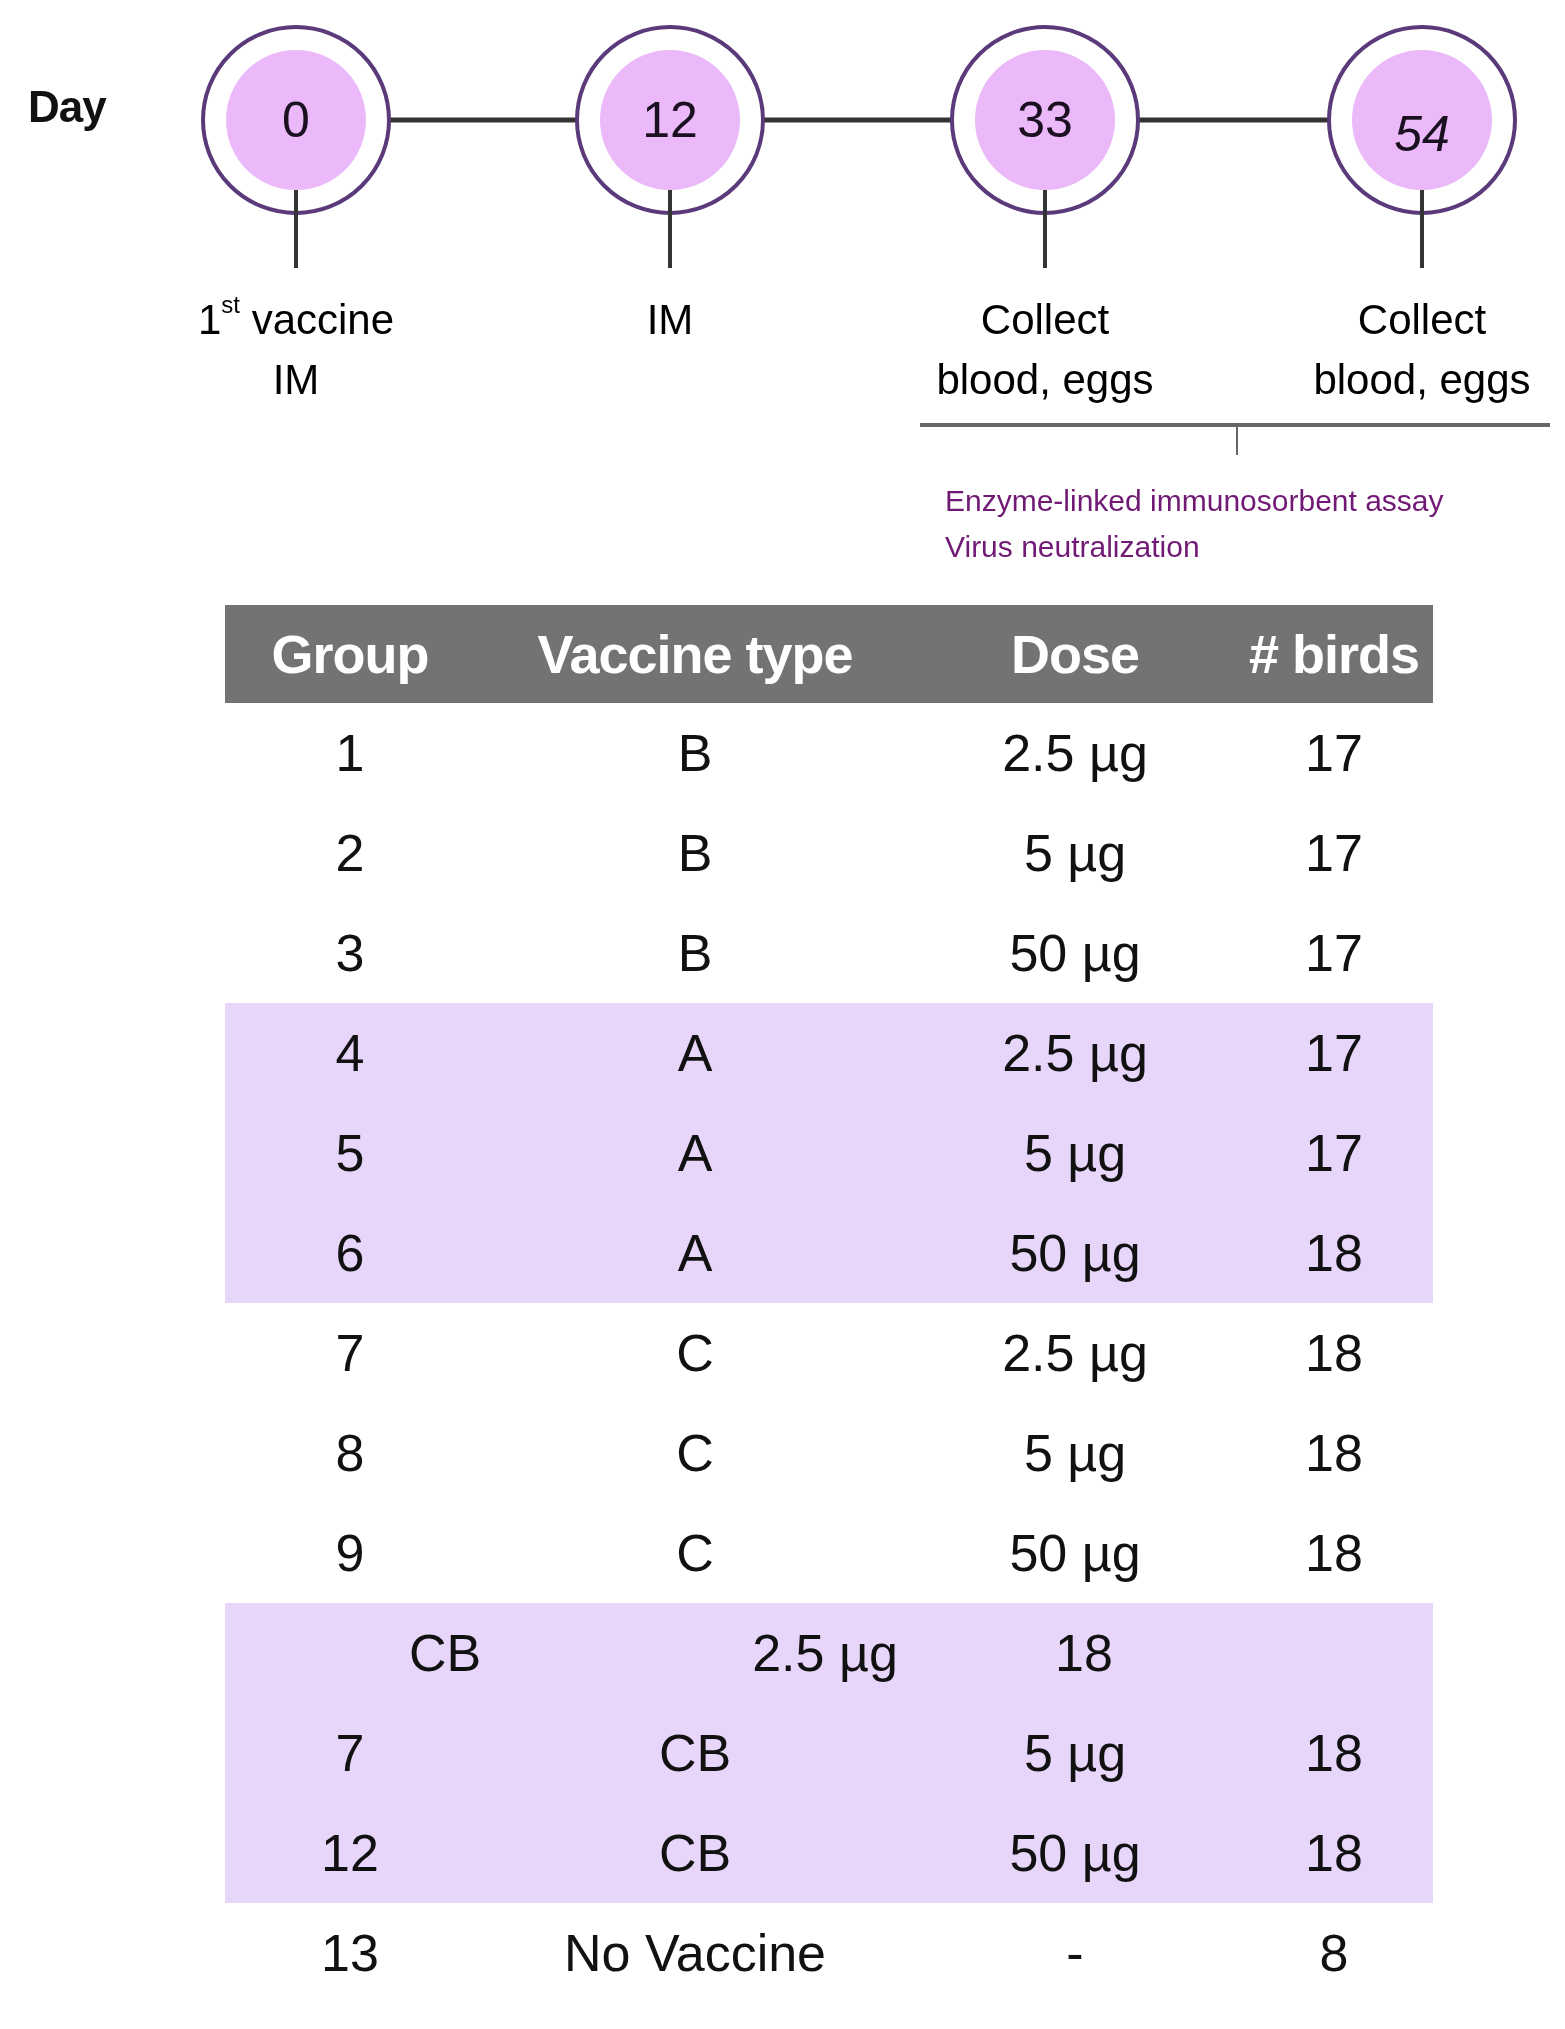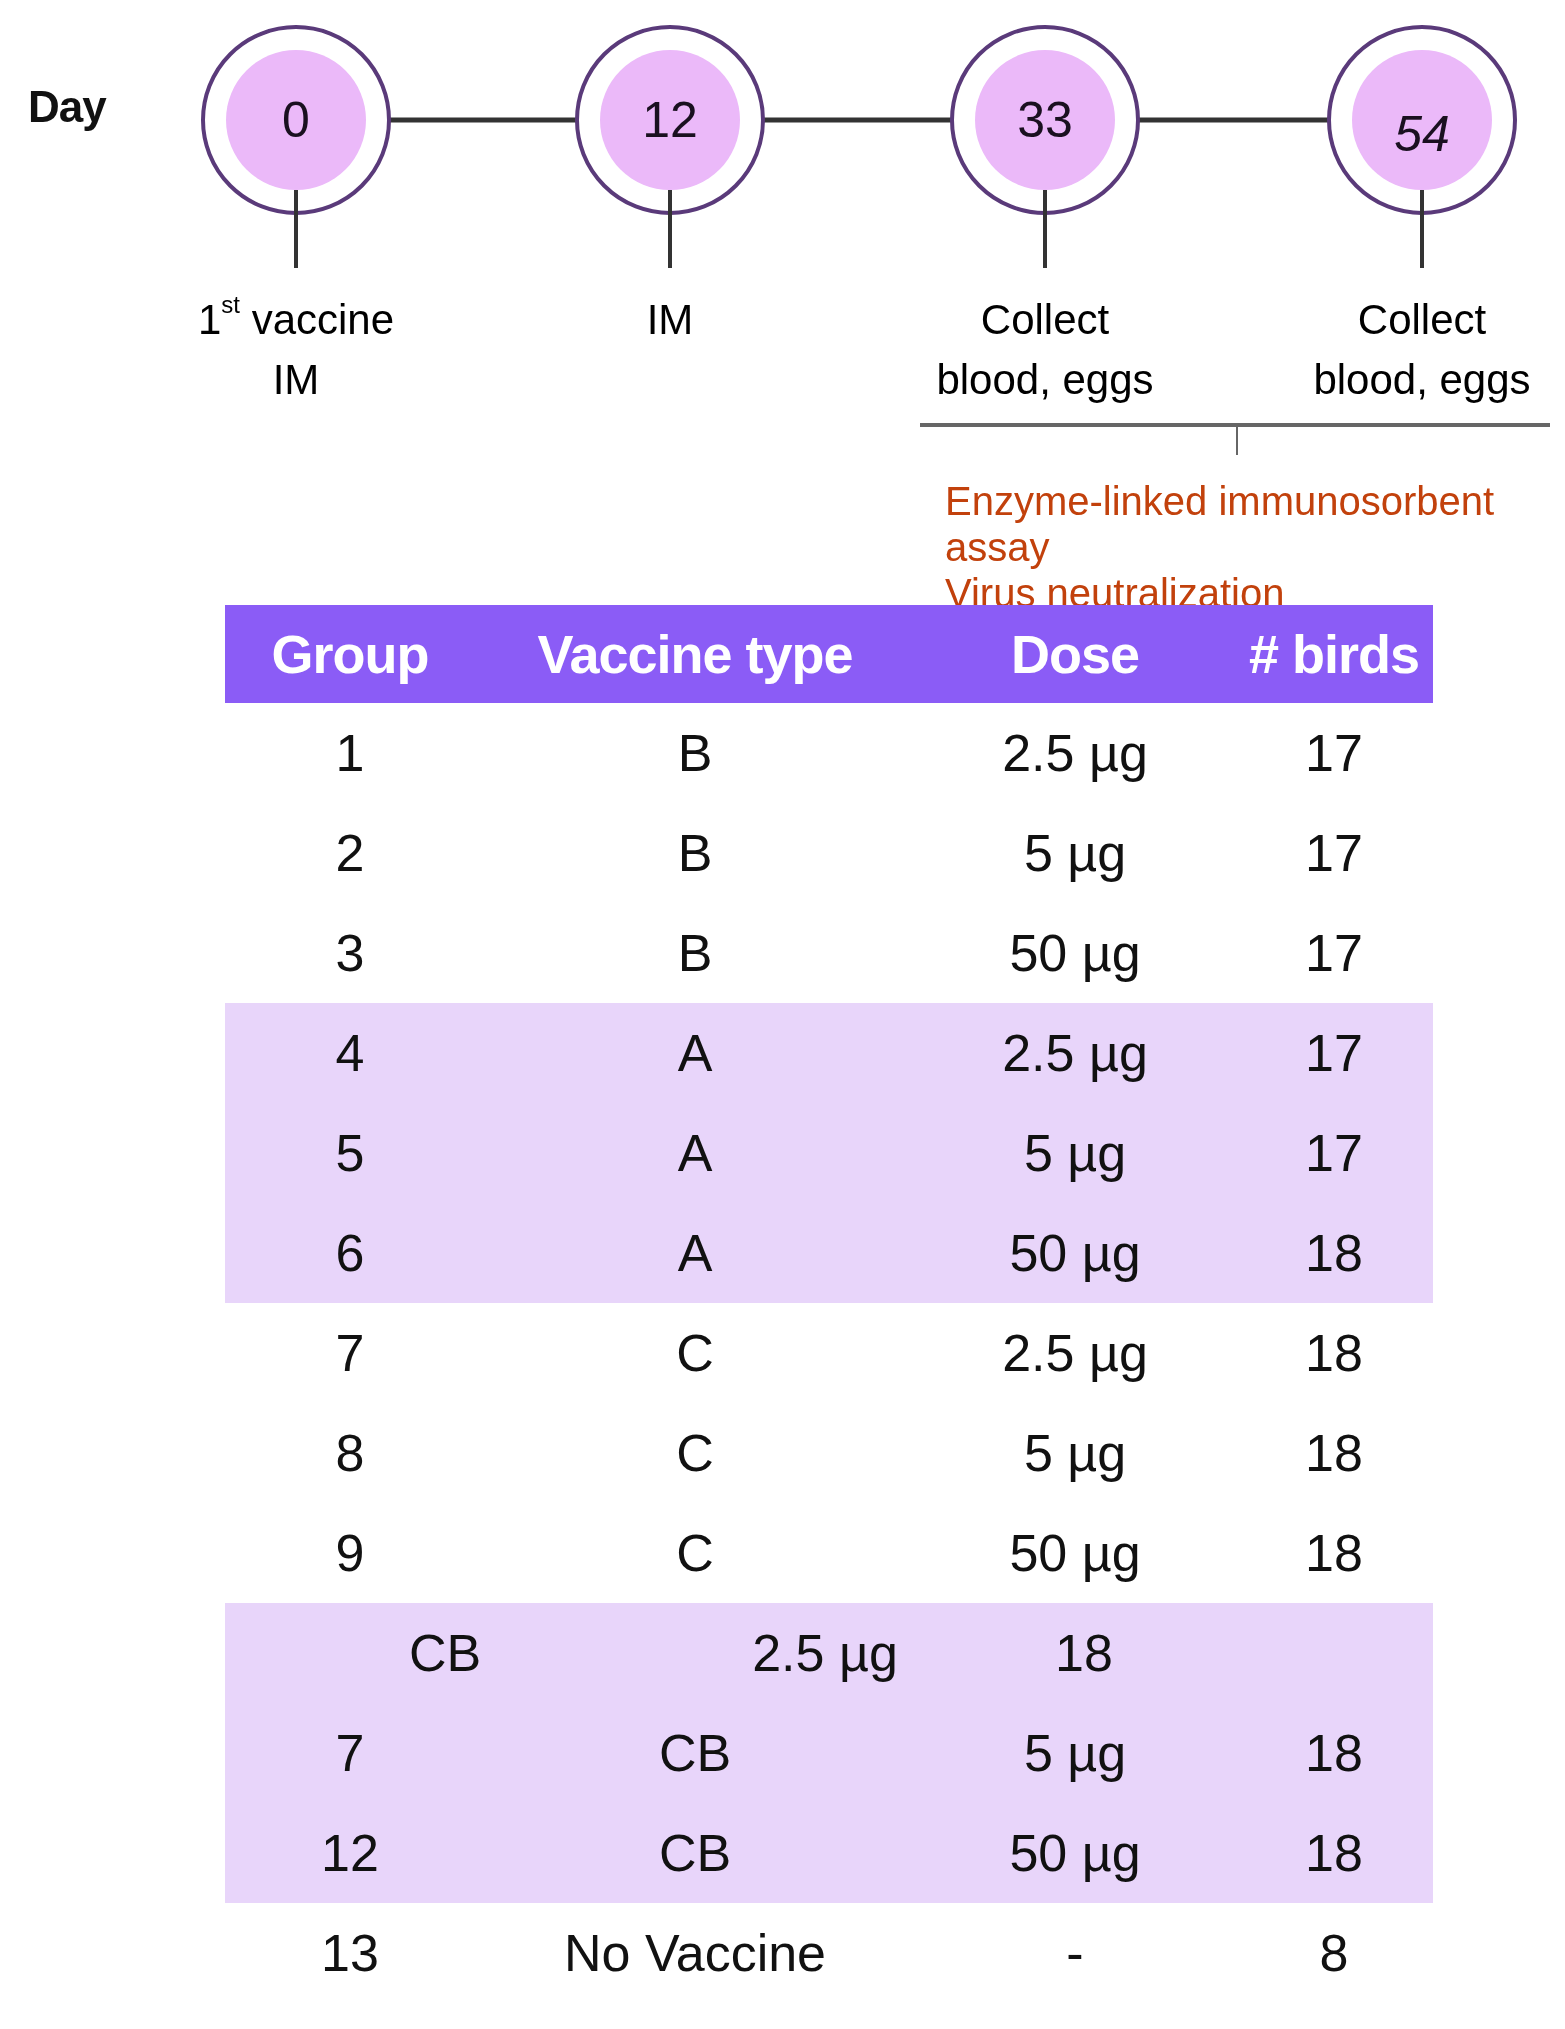--- a/index.html
+++ b/index.html
@@ -4,23 +4,23 @@
 <style>
   html, body { margin:0; padding:0; background:#ffffff; }
   body { width:1565px; height:2029px; position:relative; overflow:hidden;
          font-family:"Liberation Sans", sans-serif; color:#111; }
   .abs { position:absolute; }
   .day-label { left:28px; top:82px; font-size:44px; font-weight:bold; letter-spacing:-1px; }
   .timeline-svg { position:absolute; left:0; top:0; }
   .node-num { position:absolute; width:140px; text-align:center; font-size:50px; color:#1a1020; line-height:50px; }
   .event-label { position:absolute; width:320px; text-align:center; font-size:42px; line-height:60px; color:#000000; }
   .event-label sup { font-size:24px; vertical-align:top; line-height:30px; }
-  .assay { position:absolute; left:945px; top:478px; font-size:40px; line-height:46px; color:#c2410c; }
+  .assay { position:absolute; left:945px; top:478px; font-size:30px; line-height:46px; color:#701a75; }
   .table { position:absolute; left:225px; top:605px; width:1208px; }
-  .thead { display:flex; height:98px; background:#8b5cf6; align-items:center; }
+  .thead { display:flex; height:98px; background:#737373; align-items:center; }
   .thead div { color:#fff; font-weight:bold; font-size:54px; text-align:center; letter-spacing:-1px; }
   .row { display:flex; height:100px; align-items:center; }
   .row.shaded { background:#e8d5fa; }
   .row div { font-size:52px; text-align:center; color:#111; }
   .c1 { width:250px; } .c2 { width:440px; } .c3 { width:320px; } .c4 { width:198px; }
 </style>
 </head>
 <body>
 
 <div class="abs day-label">Day</div>

